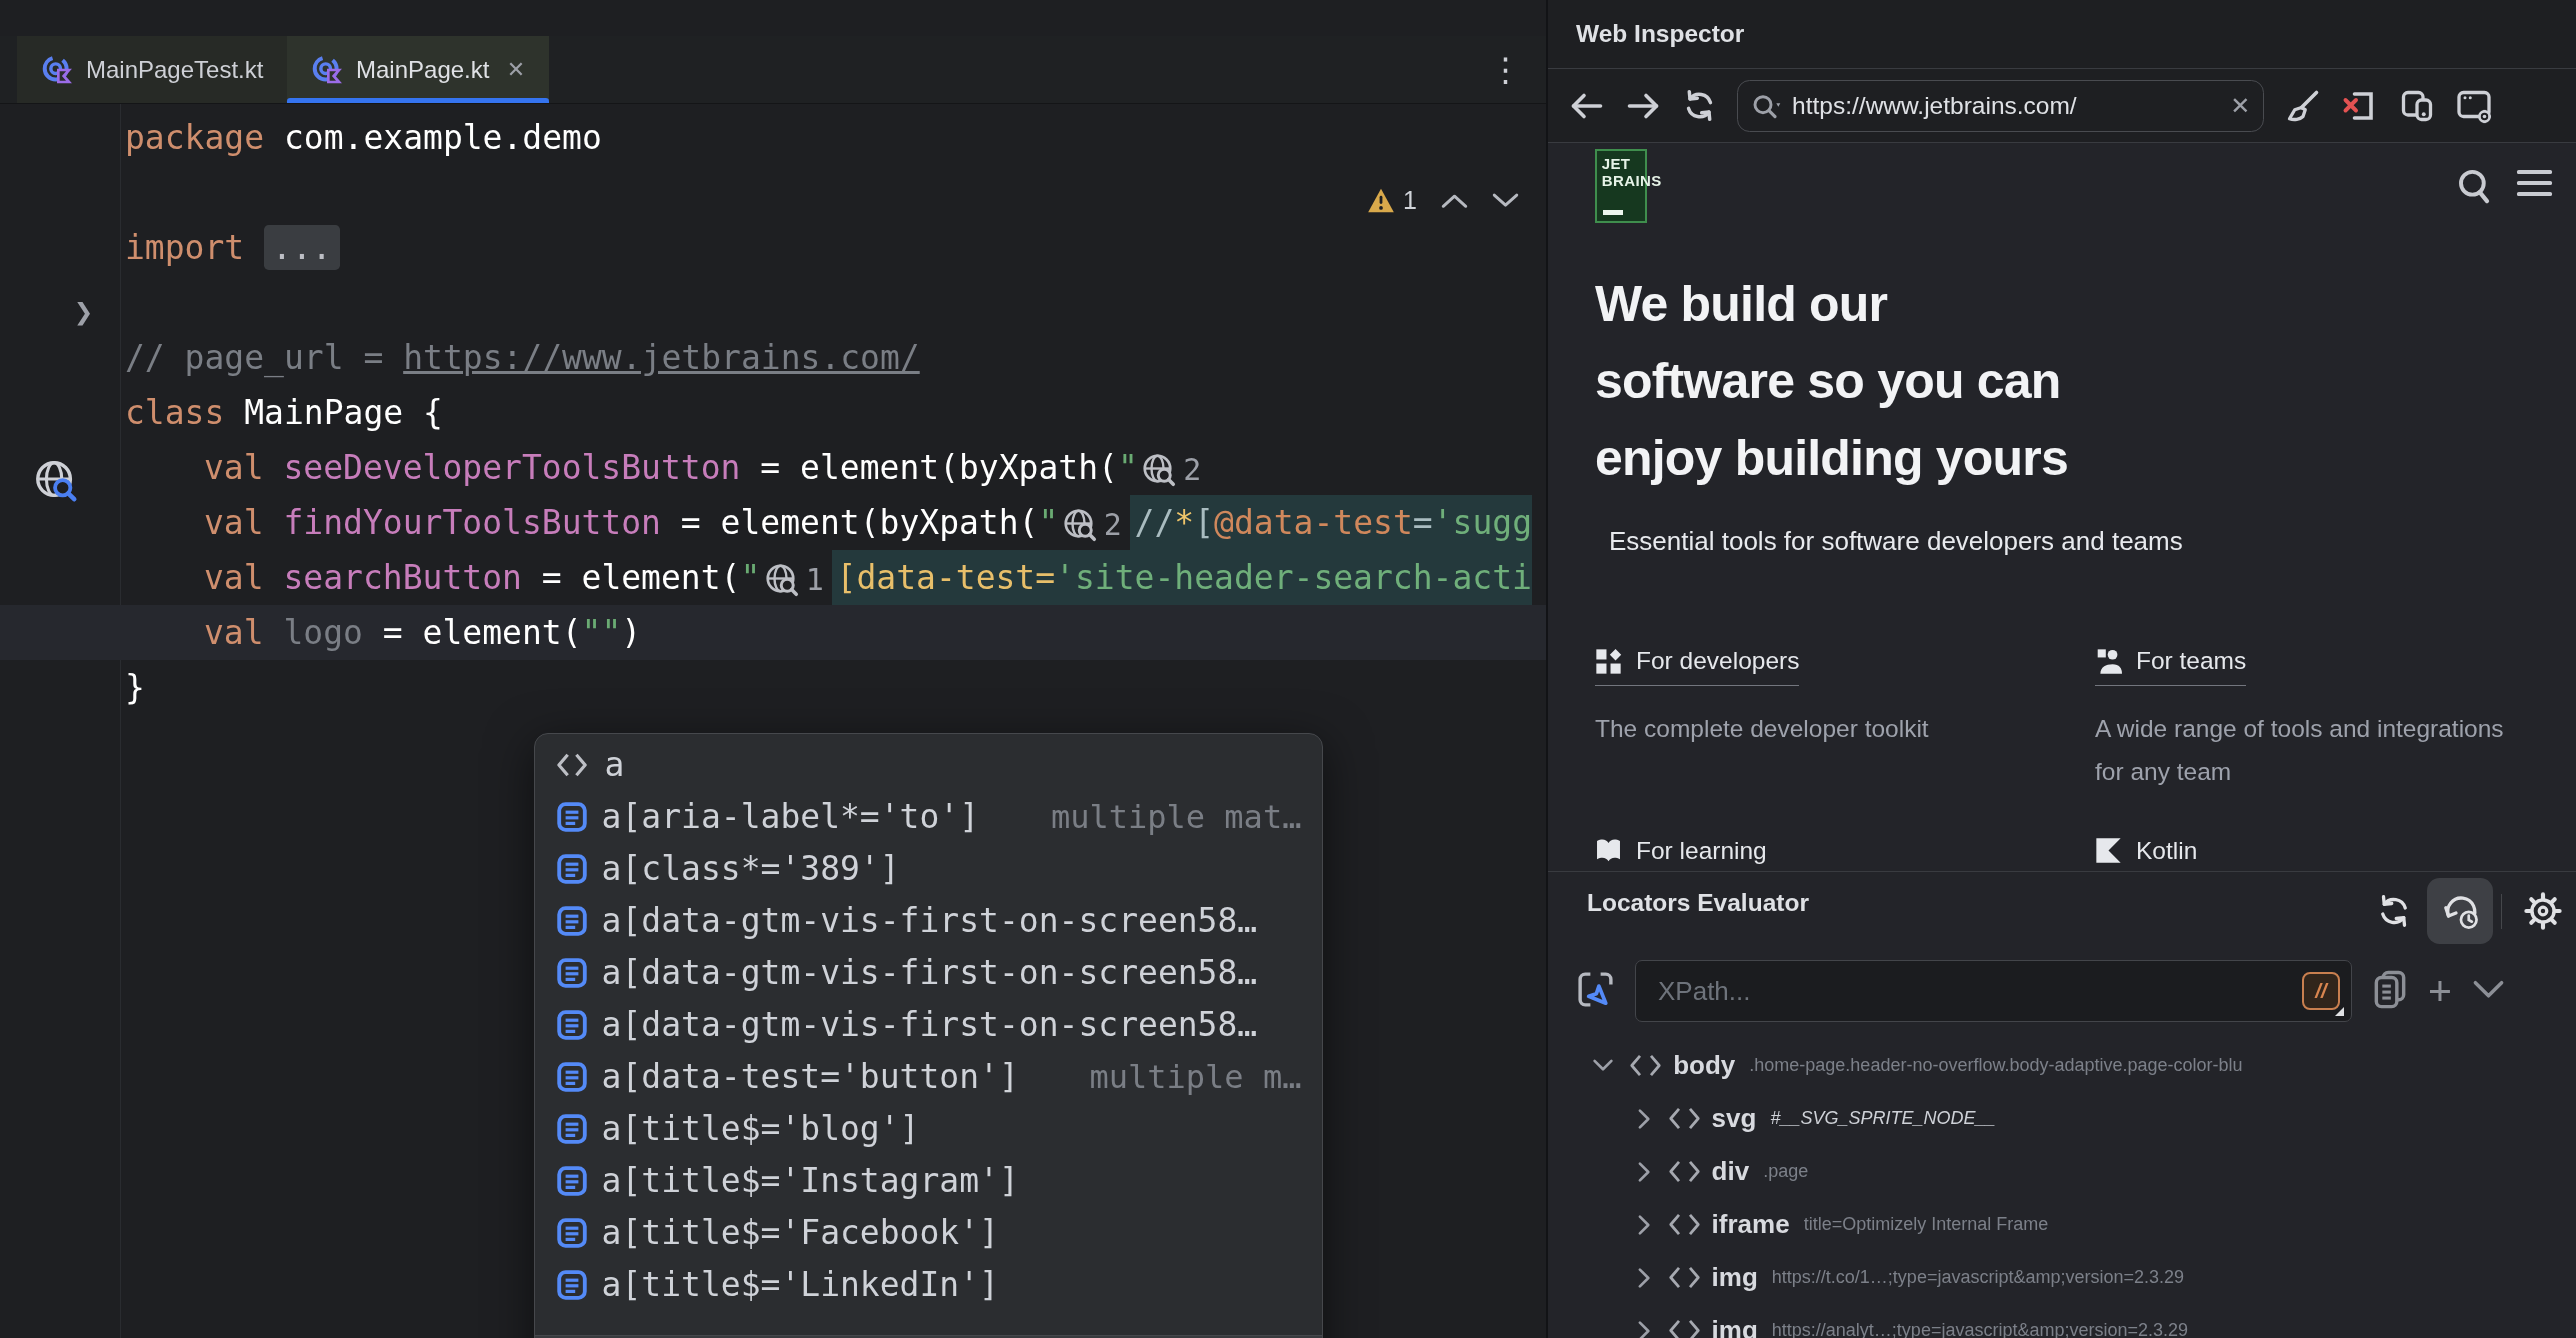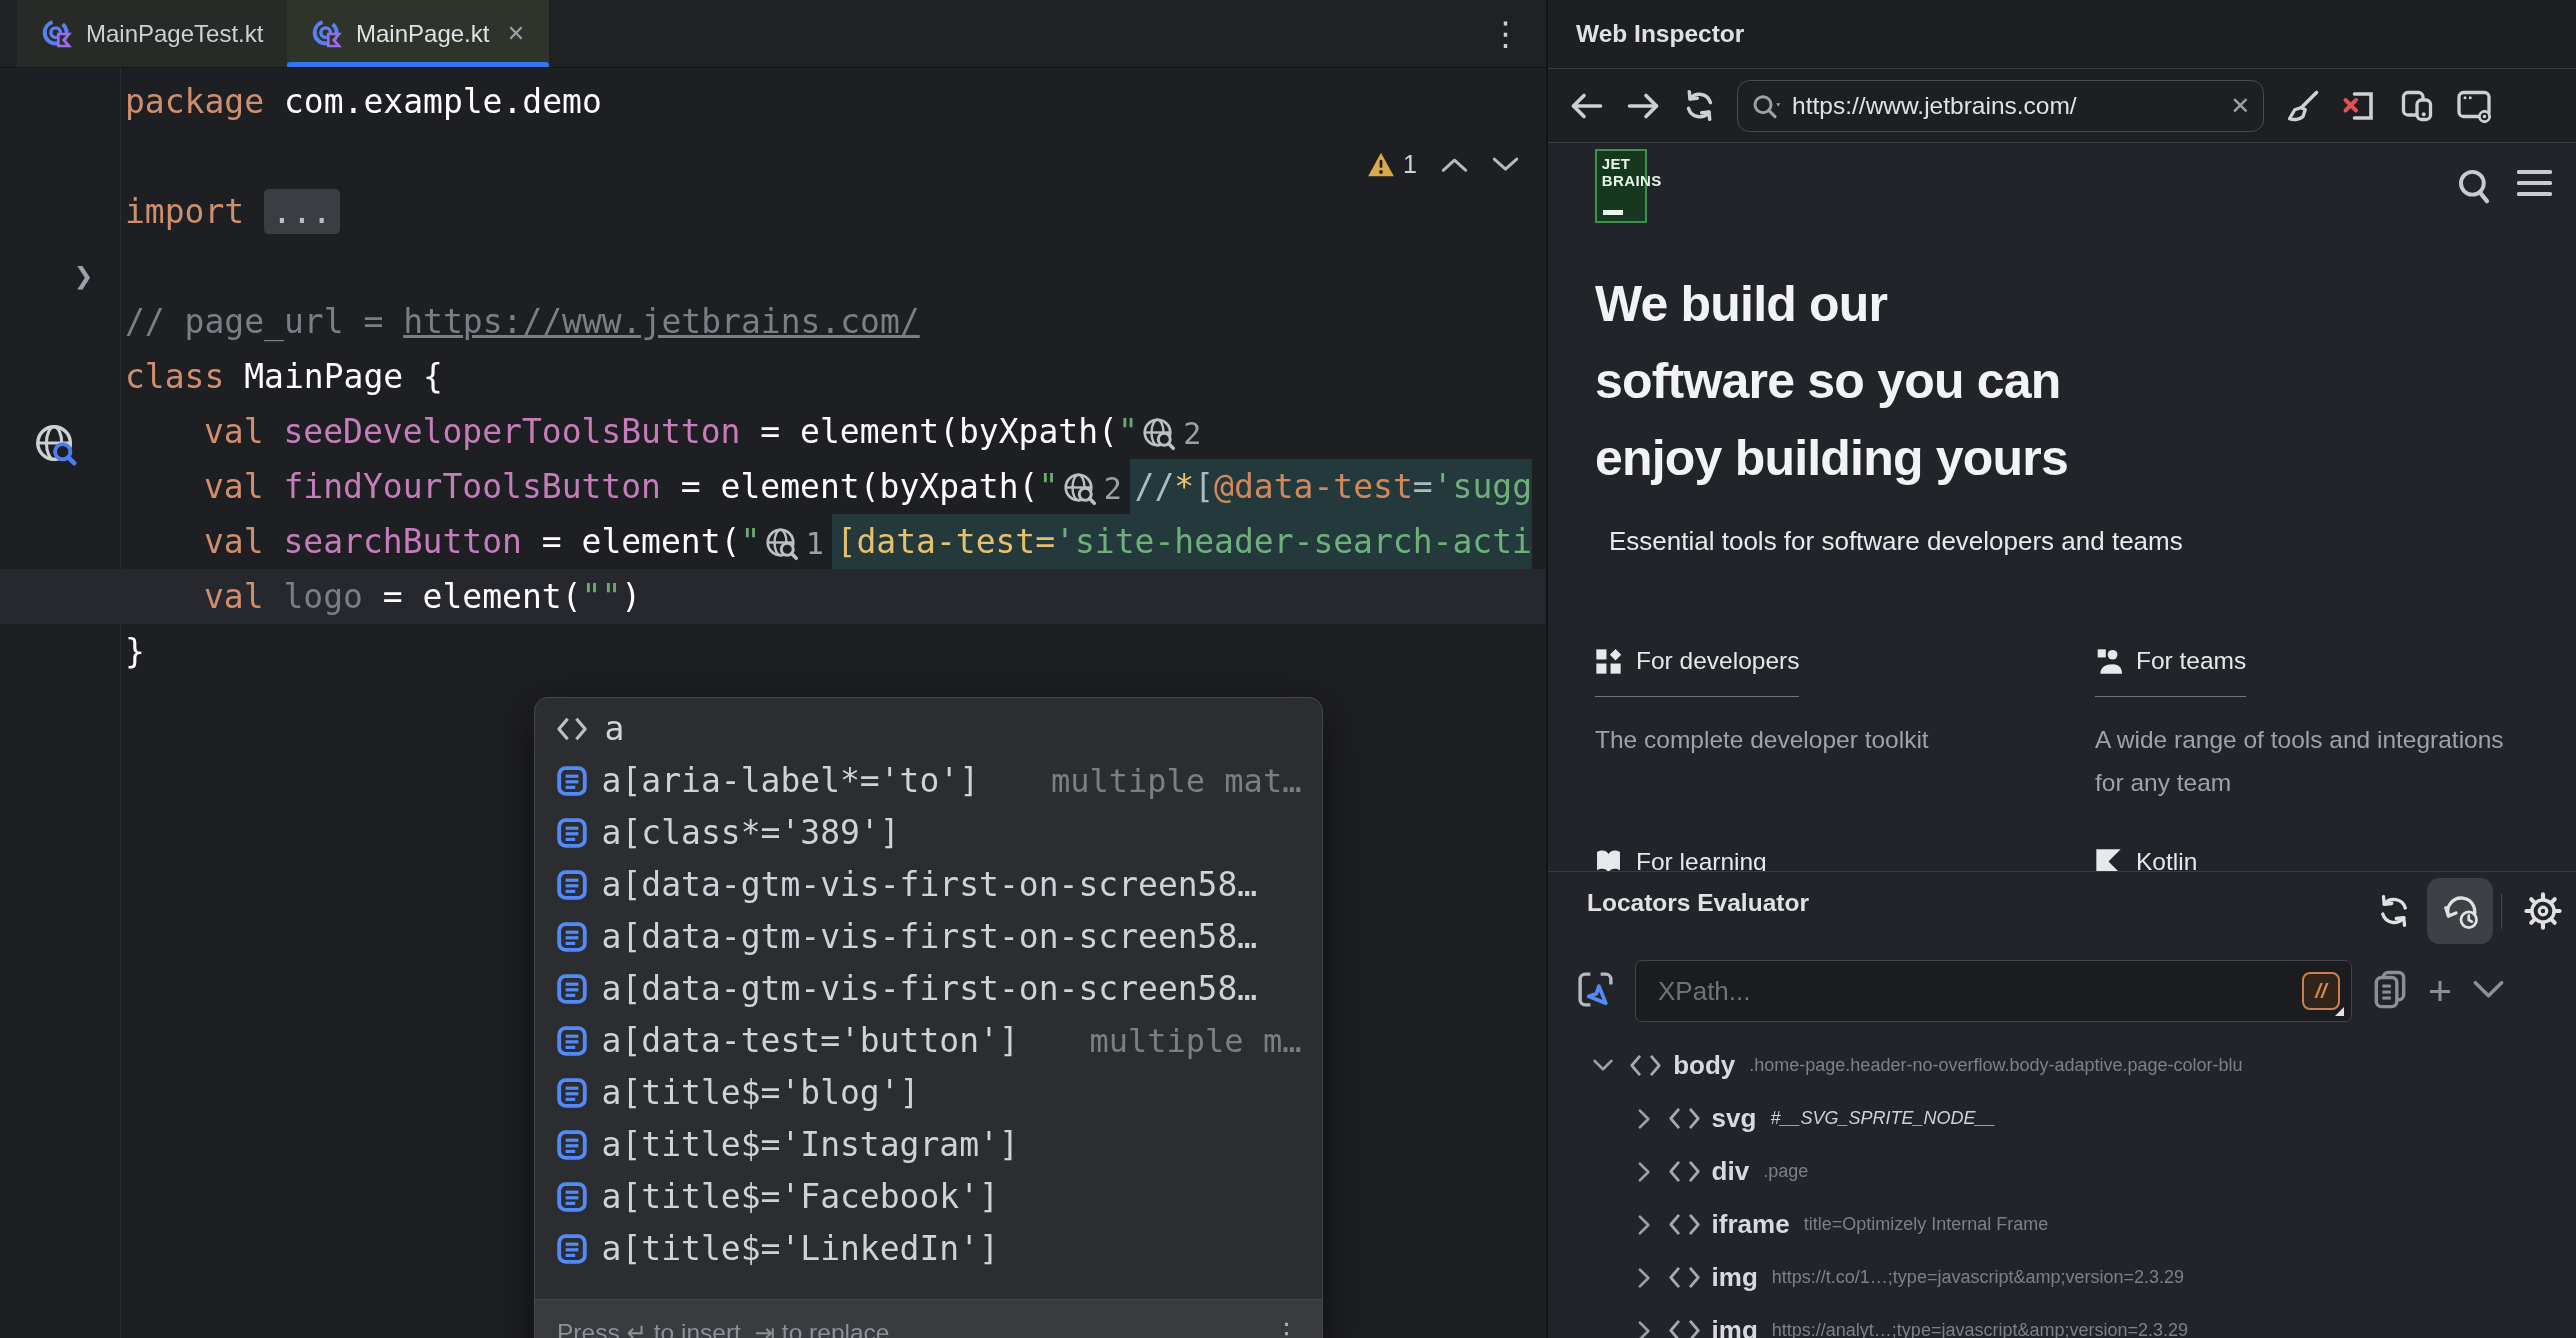--- a/index.html
+++ b/index.html
@@ -1,21 +1,21 @@
 <!DOCTYPE html>
 <html style="font-size:12.6px"><head>
 <meta charset="utf-8">
 <style>
   * { margin:0; padding:0; box-sizing:border-box; }
   html,body { width:2576px; height:1339px; overflow:hidden; background:#1E1F22;
     font-family:"Liberation Sans", sans-serif; }
   .app { display:flex; width:2576px; height:1339px; }
 
   
-  .editor-panel { position:relative; width:1546px; height:1011px; background:#1E1F22; }
+  .editor-panel { position:relative; width:1546px; height:1011px; background:#1E1F22;margin-top:36px; }
   .corner-notch { position:absolute; left:0; top:0; width:17.4px; height:32px; background:#0B0C0E; }
   .tabbar { position:relative; display:flex; align-items:stretch; height:68px; background:#1F2123;
     border-bottom:0.8px solid #141517; }
   .tab { display:flex; align-items:center; gap:12.6px; padding:0 24px; font-size:24px; color:#CED0D6; position:relative; }
   .tab.t1 { background:#272A26; margin-left:17.4px; }
   .tab.active { background:#2E332C; color:#DFE1E5; }
   .tab.active::after { content:""; position:absolute; left:0; right:0; bottom:0; height:5.5px; background:#3574F0; border-radius:3.2px 3.2px 0 0; }
   .tab .close { font-size:22px; color:#9DA0A8; margin-left:4.7px; }
   .kebab { position:absolute; right:24px; top:11px; font-size:33px; color:#CED0D6; line-height:46px; }
 
@@ -77,21 +77,21 @@
   .site-logo .l1 { font-size:15px; font-weight:700; color:#E6F3E7; line-height:16.6px; letter-spacing:0.4px; }
   .site-logo .dash { position:absolute; left:5.5px; bottom:6.3px; width:20.5px; height:5.5px; background:#EDF6EE; }
   .site-search { position:absolute; left:908px; top:24px; }
   .site-burger { position:absolute; left:969px; top:27px; width:35px; }
   .site-burger i { display:block; height:4px; background:#C9CBD1; border-radius:1.6px; margin-bottom:7px; }
   .hero { position:absolute; left:47px; top:123px; font-size:50px; line-height:77px; font-weight:700;
     color:#F2F3F5; letter-spacing:-0.8px; }
   .sub { position:absolute; left:61px; top:377px; width:584px; font-size:26px; line-height:43px; color:#E8EAEE; }
   .features { position:absolute; left:47px; top:504px; display:grid; grid-template-columns:500px 1fr; }
   .feat { margin-bottom:0; }
-  .feat .head { display:inline-flex; align-items:center; gap:14px; padding-bottom:21px; border-bottom:1.6px solid #73767E; }
+  .feat .head { display:inline-flex; align-items:center; gap:14px; padding-bottom:10px; border-bottom:1.6px solid #73767E; }
   .feat .head span { font-size:24.5px; color:#E6E8EC; }
   .feat .desc { margin-top:20.5px; font-size:24.5px; line-height:43px; color:#9EA2AC; width:442px; }
   .feat.row2 { margin-top:44px; }
 
   .locators { position:relative; height:467px; background:#232429; border-top:1.6px solid #393B40; overflow:hidden; }
   .loc-head { position:absolute; left:39px; top:17.4px; font-size:24.5px; font-weight:700; color:#DFE1E5; }
   .loc-icons { position:absolute; right:0; top:6.3px; display:flex; align-items:center; }
   .loc-btn { width:66px; height:66px; display:flex; align-items:center; justify-content:center; border-radius:12.6px; }
   .loc-btn.sel { background:#3E4045; }
   .loc-vsep { width:0.8px; height:35px; background:#45474B; margin:0 8px; }

